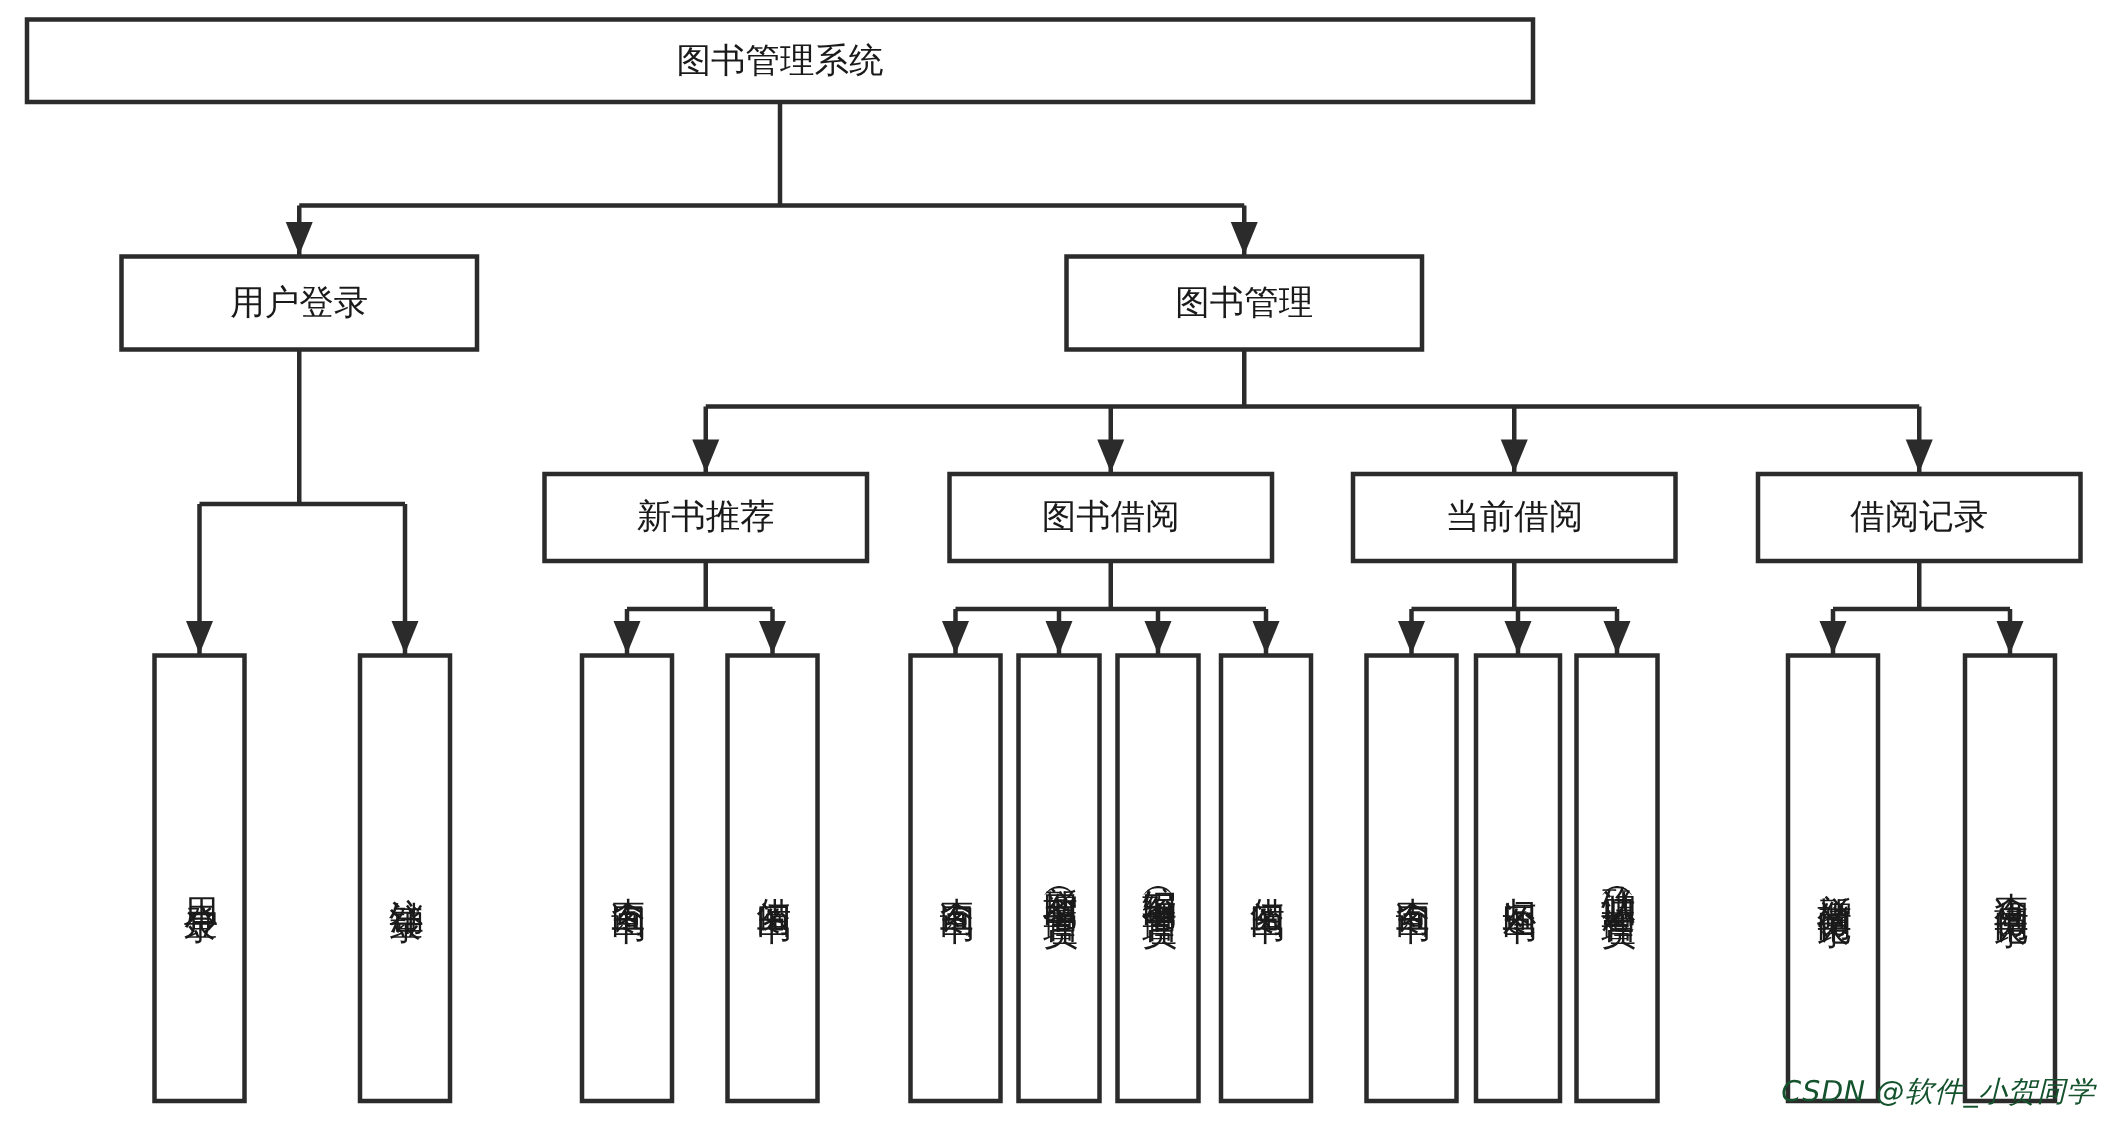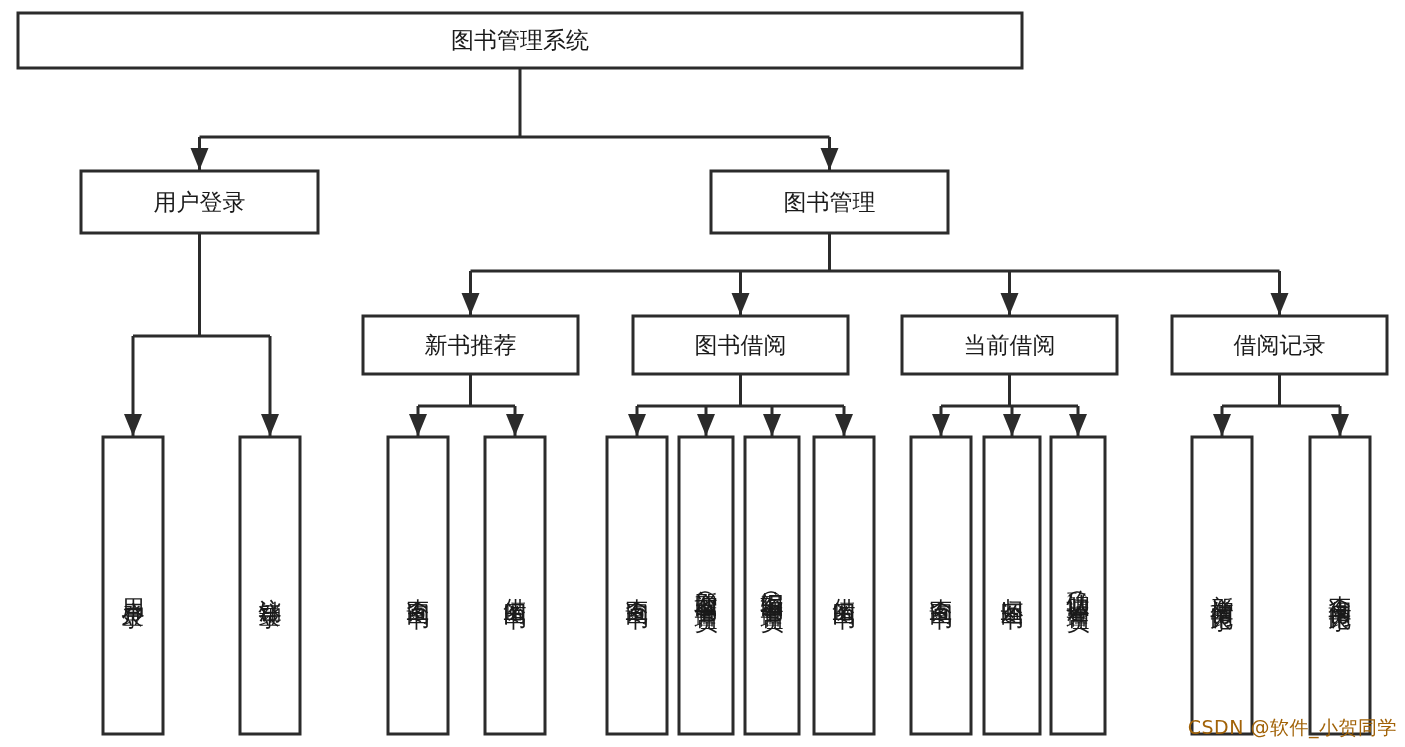--- a/index.html
+++ b/index.html
@@ -65,24 +65,25 @@
     letter-spacing: 3px;
     color: #1a1a1a;
     white-space: nowrap;
     font-family: "DejaVu Sans", "Liberation Sans", sans-serif;
   }
   .watermark {
     position: absolute;
     right: 8px;
     bottom: 6px;
     font-size: 19px;
-    color: #a16207;
+    color: #14532d;
     font-family: "DejaVu Sans", "Liberation Sans", sans-serif;
     white-space: nowrap;
     letter-spacing: 0.5px;
+    font-style: italic;
   }
 </style>
 </head>
 <body>
 
 <div id="diagram-root">
 
   <svg id="flow" viewBox="0 0 1405 747">
     <g id="links-layer">
         <path d="M 520 68 L 520 137" class="link"></path>

